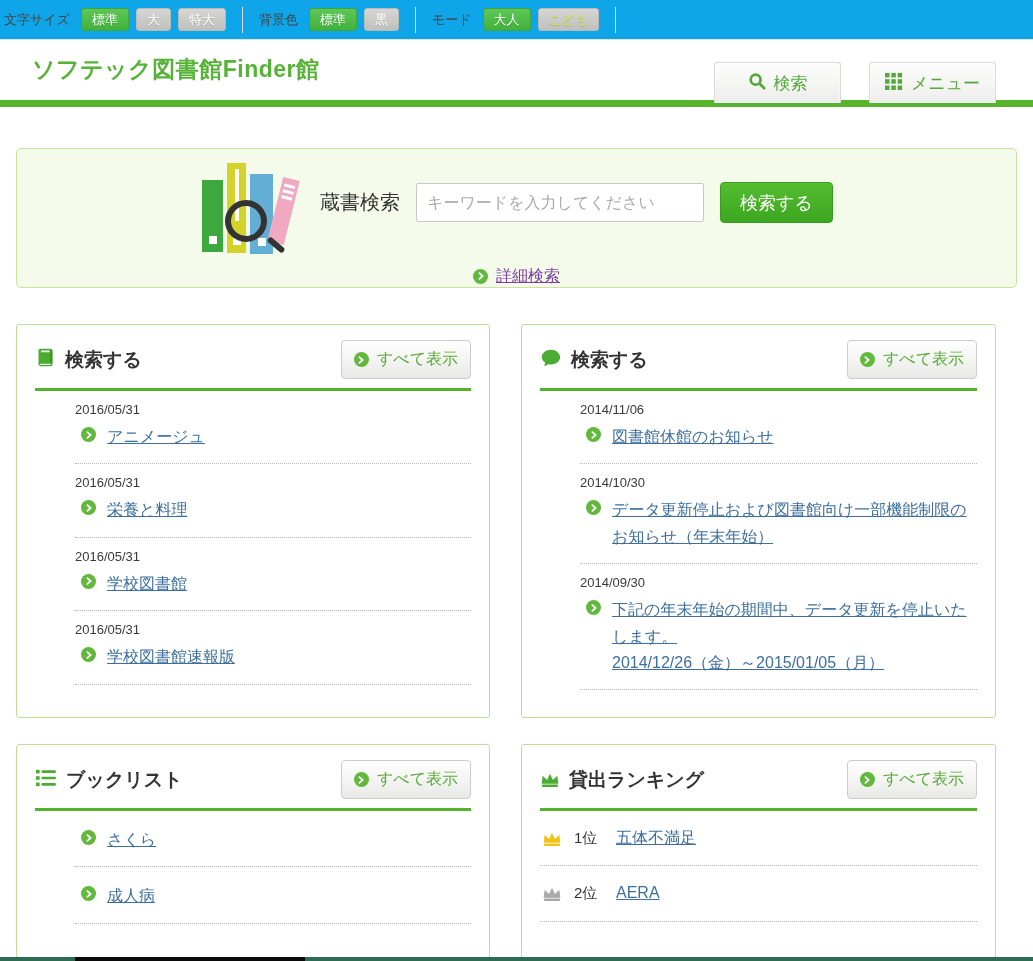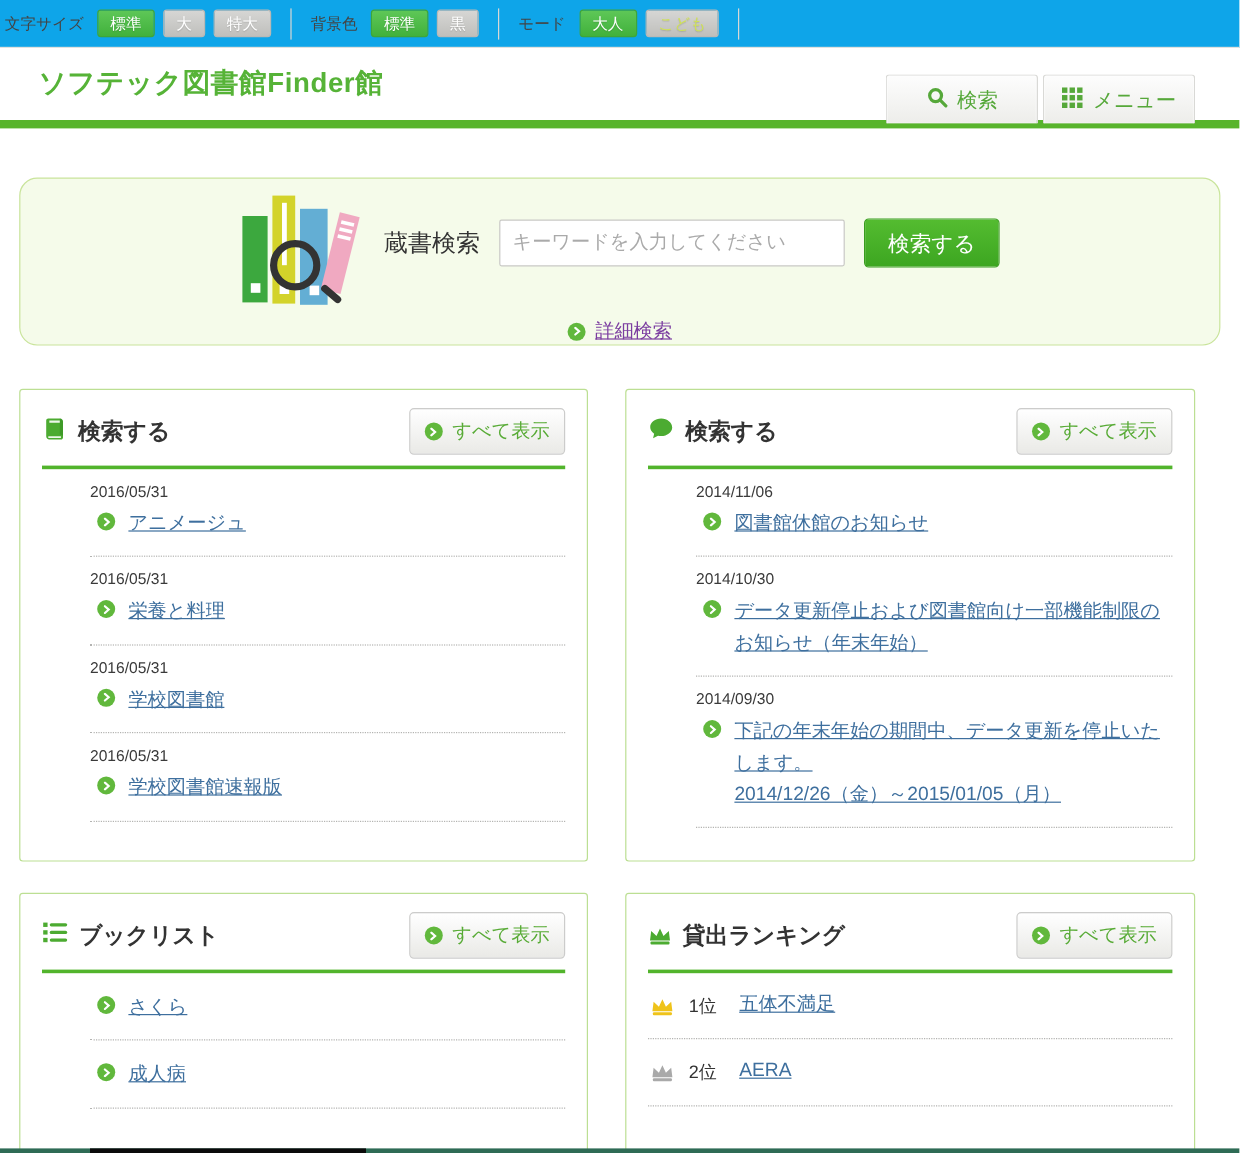--- a/index.html
+++ b/index.html
@@ -16,31 +16,31 @@
     border-radius:3px; padding:4px 10px; cursor:pointer; line-height:1;
     border:1px solid #b9b9b6; background:linear-gradient(#d6d6d4,#bfbfbc); }
   .tb-btn.active { background:linear-gradient(#5ec757,#41b13c); border-color:#3fa53a; }
   .tb-btn.kids { color:#cfe05a; }
   .tb-divider { width:1px; height:26px; background:#d8d8d5; margin:0 16px; }
 
   
   .header { position:relative; height:60px; background:#fff; }
   .site-title { position:absolute; left:32px; top:14px; font-size:23px; font-weight:bold;
     color:#56b337; letter-spacing:.5px; }
-  .header-buttons { position:absolute; right:37px; top:22px; display:flex; gap:4px; }
+  .header-buttons { position:absolute; right:37px; top:22px; display:flex; gap:28px; }
   .hdr-btn { display:flex; align-items:center; justify-content:center; gap:8px;
     width:127px; height:41px; font-size:17px; color:#56a83a; cursor:pointer;
     background:linear-gradient(#fdfdfd,#ededea); border:1px solid #d9d9d6;
     border-bottom:none; border-radius:3px 3px 0 0; box-shadow:0 0 0 1px rgba(255,255,255,.4) inset; }
   .green-bar { height:7px; background:#58b42c; }
 
   
   .content { padding:0 16px; }
   .hero { margin-top:41px; height:140px; background:#f5fbea; border:1px solid #c9e49b;
-    border-radius:15px; display:flex; flex-direction:column; justify-content:center; }
+    border-radius:5px; display:flex; flex-direction:column; justify-content:center; }
   .hero-row { display:flex; align-items:center; justify-content:center; gap:16px; }
   .hero-label { font-size:20px; color:#333; margin-left:8px; }
   .hero-input { width:288px; height:39px; border:1px solid #c9c9c6; border-radius:2px;
     font-size:16px; padding:0 10px; color:#333; background:#fff;
     font-family:"Liberation Sans", sans-serif; }
   .hero-input::placeholder { color:#aaa; }
   .hero-submit { height:41px; padding:0 19px; font-size:18px; color:#fff; cursor:pointer;
     background:linear-gradient(#54bc30,#3da621); border:1px solid #389d1e; border-radius:4px;
     font-family:"Liberation Sans", sans-serif; }
   .hero-advanced { display:flex; align-items:center; justify-content:center; gap:8px; margin-top:10px; }

